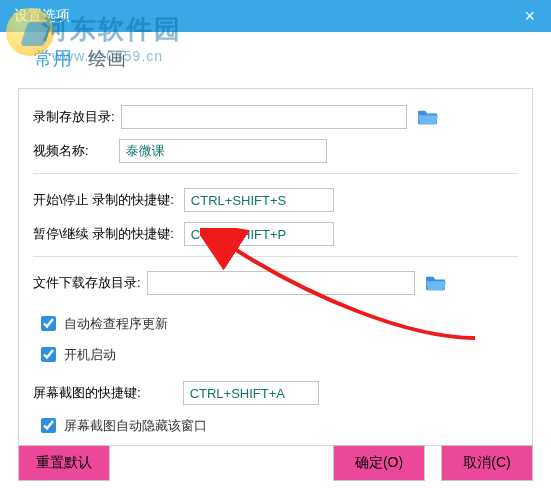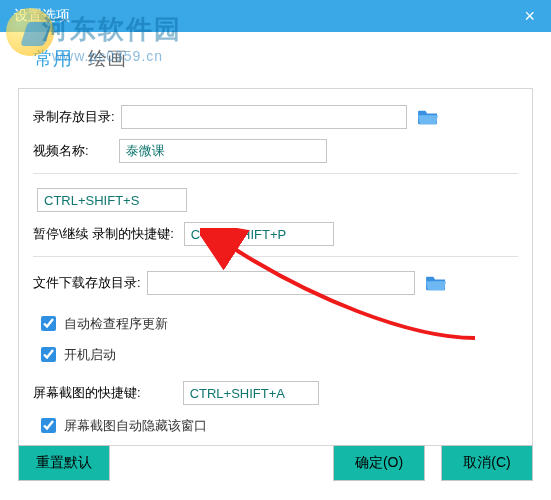--- a/index.html
+++ b/index.html
@@ -148,21 +148,21 @@
     left: 0; right: 0; bottom: 0;
     height: 74px;
     display: flex;
     align-items: center;
     padding: 0 18px;
   }
   .btn {
     height: 36px;
     min-width: 92px;
     border: 1px solid #c6c6c6;
-    background: #14b8a6;
+    background: #ec4899;
     font-size: 14px;
     font-family: inherit;
     cursor: pointer;
     padding: 0 14px;
   }
   .footer .spacer { flex: 1; }
   .footer .btn + .btn { margin-left: 16px; }
   .arrow-svg {
     position: absolute;
     pointer-events: none;
@@ -203,20 +203,21 @@
   </div>
 
   <div class="row">
     <label class="lbl" style="margin-right:30px">视频名称:</label>
     <input class="text" type="text" style="width: 208px;" value="泰微课">
   </div>
 
   <div class="sep"></div>
 
   <div class="row">
+    <label class="lbl">开始\停止 录制的快捷键:</label>
     <input class="text" type="text" style="width: 150px; margin-left: 4px;" value="CTRL+SHIFT+S">
   </div>
 
   <div class="row">
     <label class="lbl">暂停\继续 录制的快捷键:</label>
     <input class="text" type="text" style="width: 150px; margin-left: 4px;" value="CTRL+SHIFT+P">
   </div>
 
   <div class="sep"></div>
 

